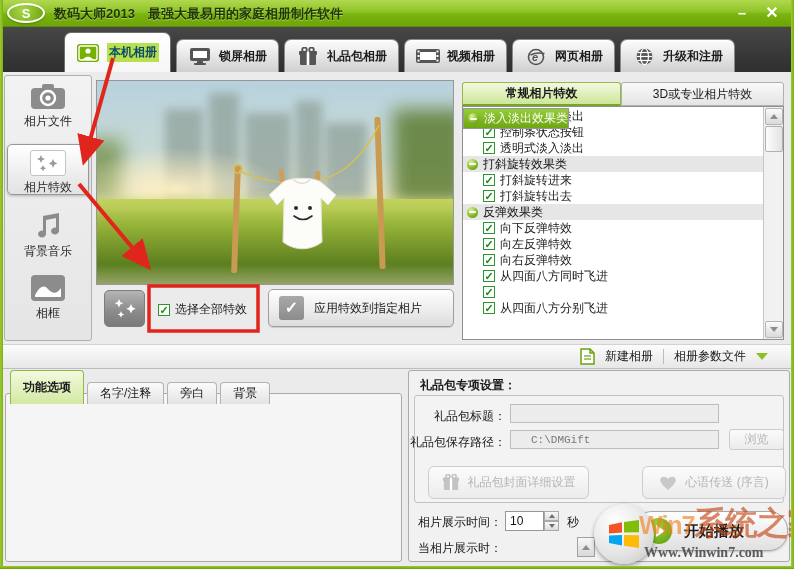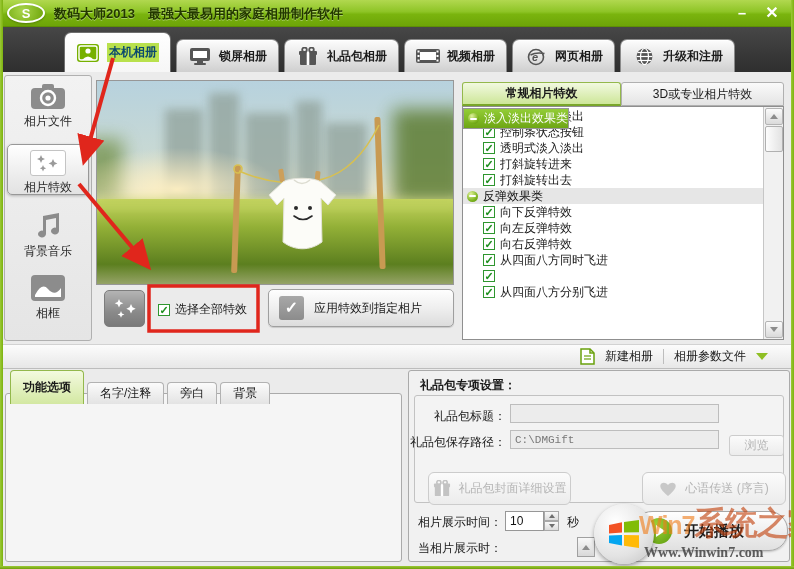--- a/index.html
+++ b/index.html
@@ -136,24 +136,24 @@
   .cbrow { position:absolute; display:flex; align-items:center; gap:5px; font-size:12px; }
 
   
   .rpanel { position:absolute; left:408px; top:370px; width:382px; height:192px; background:#f1f1f1;
     border:1px solid #aaaaaa; border-radius:3px; z-index:2; }
   .gtitle { position:absolute; left:420px; top:377px; font-weight:bold; font-size:12px; z-index:3; }
   .gbox { position:absolute; left:414px; top:395px; width:370px; height:108px; border:1px solid #c2c2c2;
     border-radius:3px; background:#f3f3f3; z-index:2; }
   .glabel { position:absolute; text-align:right; font-size:12px; z-index:3; }
   .ginput { position:absolute; height:19px; background:#ececec; border:1px solid #bdbdbd;
-    font-size:11px; color:#787878; padding:0 4px; z-index:3; font-family:"Liberation Mono", monospace; }
+    font-size:11px; color:#787878; padding:0 20px; z-index:3; font-family:"Liberation Mono", monospace; }
   .btn-dis { position:absolute; border:1px solid #cccccc; border-radius:6px;
     background:linear-gradient(#fbfbfb,#ececec); color:#b5b5b5; font-size:12px;
-    display:flex; align-items:center; justify-content:center; gap:8px; z-index:3;margin-top:6px; }
+    display:flex; align-items:center; justify-content:center; gap:8px; z-index:3; }
   .numin { position:absolute; width:39px; height:20px; background:#fff; border:1px solid #979797;
     font-size:12px; color:#111; padding:0 4px; z-index:3; font-family:"Liberation Sans",sans-serif; }
   .spin { position:absolute; width:15px; height:20px; z-index:3; display:flex; flex-direction:column; }
   .spin span { flex:1; background:linear-gradient(#f8f8f8,#dcdcdc); border:1px solid #a8a8a8;
     display:flex; align-items:center; justify-content:center; }
   .mini-up { width:0;height:0;border-left:3px solid transparent;border-right:3px solid transparent;border-bottom:4px solid #6f6f6f; }
   .mini-dn { width:0;height:0;border-left:3px solid transparent;border-right:3px solid transparent;border-top:4px solid #6f6f6f; }
   .upbtn { position:absolute; width:18px; height:20px; background:linear-gradient(#f8f8f8,#d8d8d8);
     border:1px solid #a0a0a0; display:flex; align-items:center; justify-content:center; z-index:3; }
   .play-btn { position:absolute; left:633px; top:511px; width:155px; height:40px; border-radius:19px;
@@ -366,20 +366,24 @@
           <span>变亮式淡入淡出</span>
         </div>
       <div class="fx-row item">
           <span class="cbx">✓</span>
           <span>控制条状态按钮</span>
         </div>
       <div class="fx-row item">
           <span class="cbx">✓</span>
           <span>透明式淡入淡出</span>
         </div>
+      <div class="fx-row hdr">
+          <span class="sphere"></span>
+          <span>打斜旋转效果类</span>
+        </div>
       <div class="fx-row item">
           <span class="cbx">✓</span>
           <span>打斜旋转进来</span>
         </div>
       <div class="fx-row item">
           <span class="cbx">✓</span>
           <span>打斜旋转出去</span>
         </div>
       <div class="fx-row hdr">
           <span class="sphere"></span>
@@ -502,21 +506,21 @@
   <div class="gtitle">礼品包专项设置：</div>
   <div class="gbox"></div>
 
   <div class="glabel" style="left:414px; top:408px; width:92px;">礼品包标题：</div>
   <input class="ginput" style="left: 510px; top: 404px; width: 209px;" value="">
 
   <div class="glabel" style="left:410px; top:434px; width:96px;">礼品包保存路径：</div>
   <input class="ginput" style="left: 510px; top: 430px; width: 209px;" value="C:\DMGift">
   <div class="btn-dis" style="left:729px; top:429px; width:55px; height:21px; border-radius:3px;">浏览</div>
 
-  <div class="btn-dis" style="left:428px; top:466px; width:143px; height:33px;">
+  <div class="btn-dis" style="left:428px; top:466px; width:161px; height:33px;">
     <svg width="18" height="17" viewBox="0 0 20 19">
         <rect x="2" y="7" width="16" height="11" rx="1" fill="#c3c3c3"></rect>
         <rect x="1" y="4" width="18" height="4" rx="1" fill="#c3c3c3"></rect>
         <rect x="8.7" y="4" width="2.6" height="14" fill="#fff"></rect>
         <circle cx="6.5" cy="2.8" r="2.3" fill="none" stroke="#c3c3c3" stroke-width="1.8"></circle>
         <circle cx="13.5" cy="2.8" r="2.3" fill="none" stroke="#c3c3c3" stroke-width="1.8"></circle>
       </svg>
     <span>礼品包封面详细设置</span>
   </div>
   <div class="btn-dis" style="left:642px; top:466px; width:144px; height:33px;">

